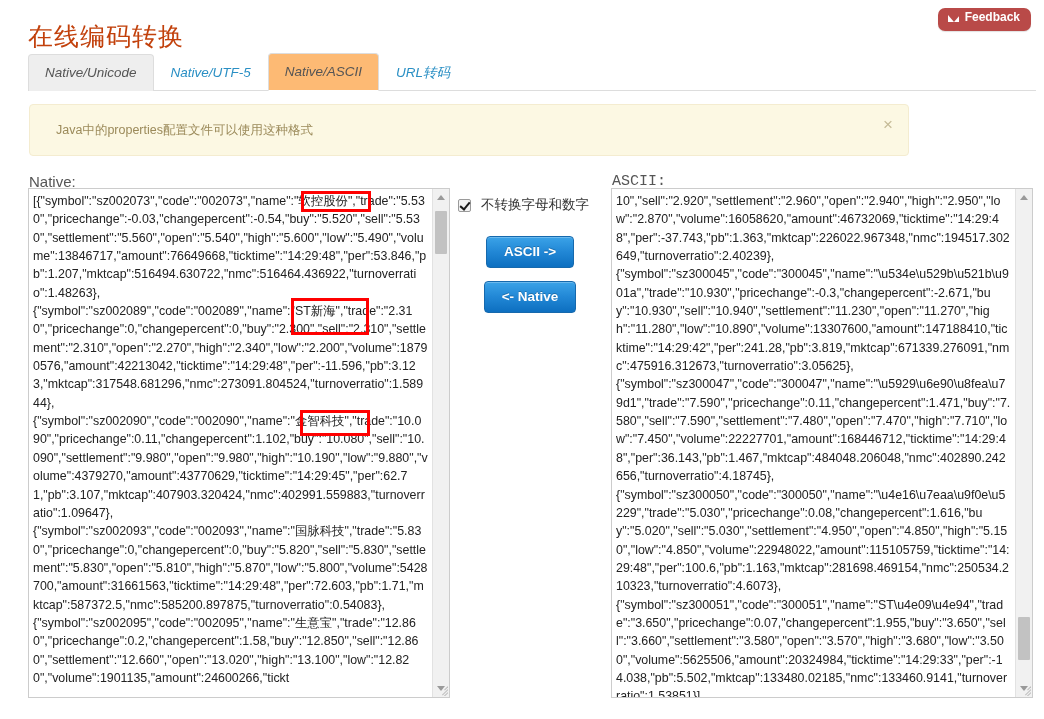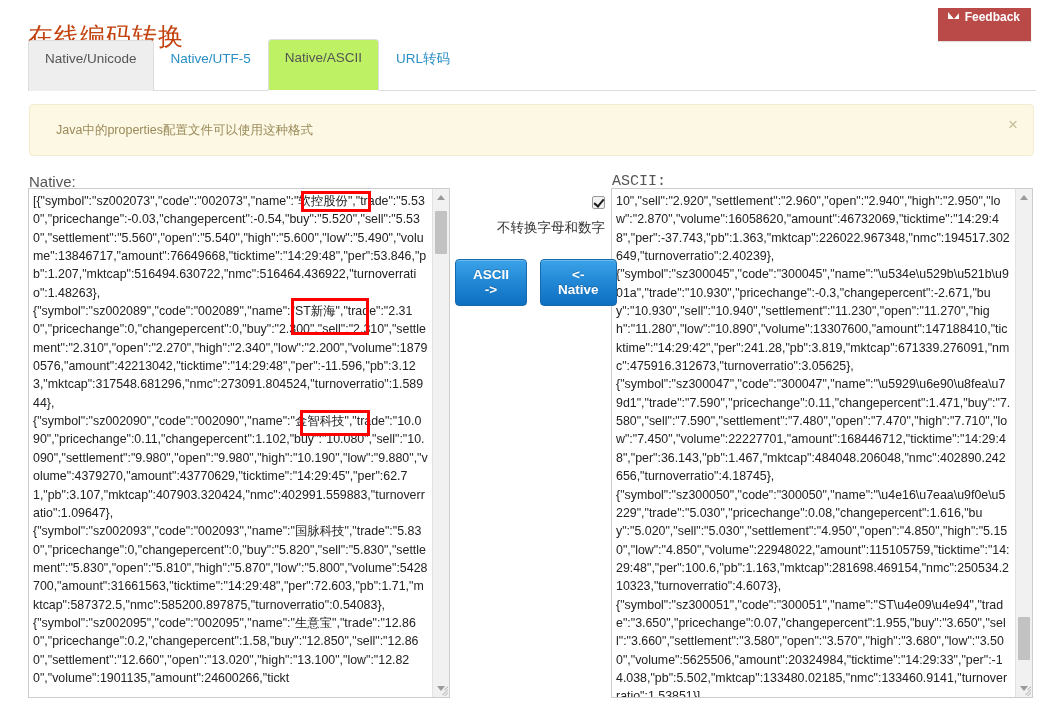--- a/index.html
+++ b/index.html
@@ -22,24 +22,24 @@
 
   
   .feedback-btn {
     position: absolute;
     top: 8px;
     right: 13px;
     background: #b94a48;
     color: #ffffff;
     font-size: 12px;
     font-weight: bold;
-    padding: 3px 11px 18px 9px;
-    border-radius: 0;
-    display: flex;
-    align-items: flex-start;
+    padding: 3px 11px 8px 9px;
+    border-radius: 7px;
+    display: flex;
+    align-items: flex-end;
     gap: 5px;
     cursor: pointer;
     line-height: 1;
     box-shadow: 0 1px 1px rgba(0,0,0,.12);
   }
   .env-icon {
     display: inline-block;
     width: 13px;
     height: 9px;
     position: relative;
@@ -75,49 +75,50 @@
     top: 54px;
     width: 1008px;
     height: 37px;
     border-bottom: 1px solid #dddddd;
     display: flex;
     align-items: flex-end;
     box-sizing: border-box;
   }
   .tab {
     font-size: 13.5px;
-    padding: 9px 16px 23px 16px;
+    padding: 9px 16px 9px 16px;
     color: #2a8fc4;
     cursor: pointer;
     border: 1px solid transparent;
     border-bottom: none;
     border-radius: 4px 4px 0 0;
     line-height: 18px;
     margin-bottom: -1px;
     background: transparent;
+    font-style: italic;
   }
   .tab.visited {
     background: #eeeeee;
     color: #555555;
     border-color: #dddddd #dddddd #dddddd;
   }
   .tab.active {
-    background: #bef264;
+    background: #fdba74;
     color: #555555;
     border-color: #dddddd;
     border-bottom: 1px solid #ffffff;
     margin-top: 32px;
   }
 
   
   .alert {
     position: absolute;
     left: 29px;
     top: 104px;
-    width: 1005px;
+    width: 880px;
     height: 52px;
     background: #fcf8e3;
     border: 1px solid #f4ecd0;
     border-radius: 4px;
     box-sizing: border-box;
   }
   .alert-text {
     position: absolute;
     left: 26px;
     top: 17px;
@@ -234,24 +235,23 @@
 
   
   .center-panel {
     position: absolute;
     left: 455px;
     top: 196px;
     width: 150px;
   }
   .cb-row {
     display: flex;
-    align-items: flex-end;
+    align-items: center;
     gap: 10px;
     padding-left: 3px;
-    flex-direction: column;
   }
   .checkbox {
     width: 13px;
     height: 13px;
     border: 1px solid #9a9a9a;
     background: #f3f3f3;
     border-radius: 2px;
     position: relative;
     cursor: pointer;
     flex: none;
@@ -269,21 +269,21 @@
     transform: rotate(40deg);
   }
   .cb-label {
     font-size: 13.5px;
     color: #333333;
   }
 
   .btn-col {
     margin-top: 22px;
     display: flex;
-    flex-direction: row;
+    flex-direction: column;
     align-items: center;
     gap: 13px;
   }
   .btn-blue {
     display: inline-block;
     font-size: 13.5px;
     font-weight: bold;
     color: #ffffff;
     padding: 7px 17px 8px;
     border: 1px solid #1669ad;

